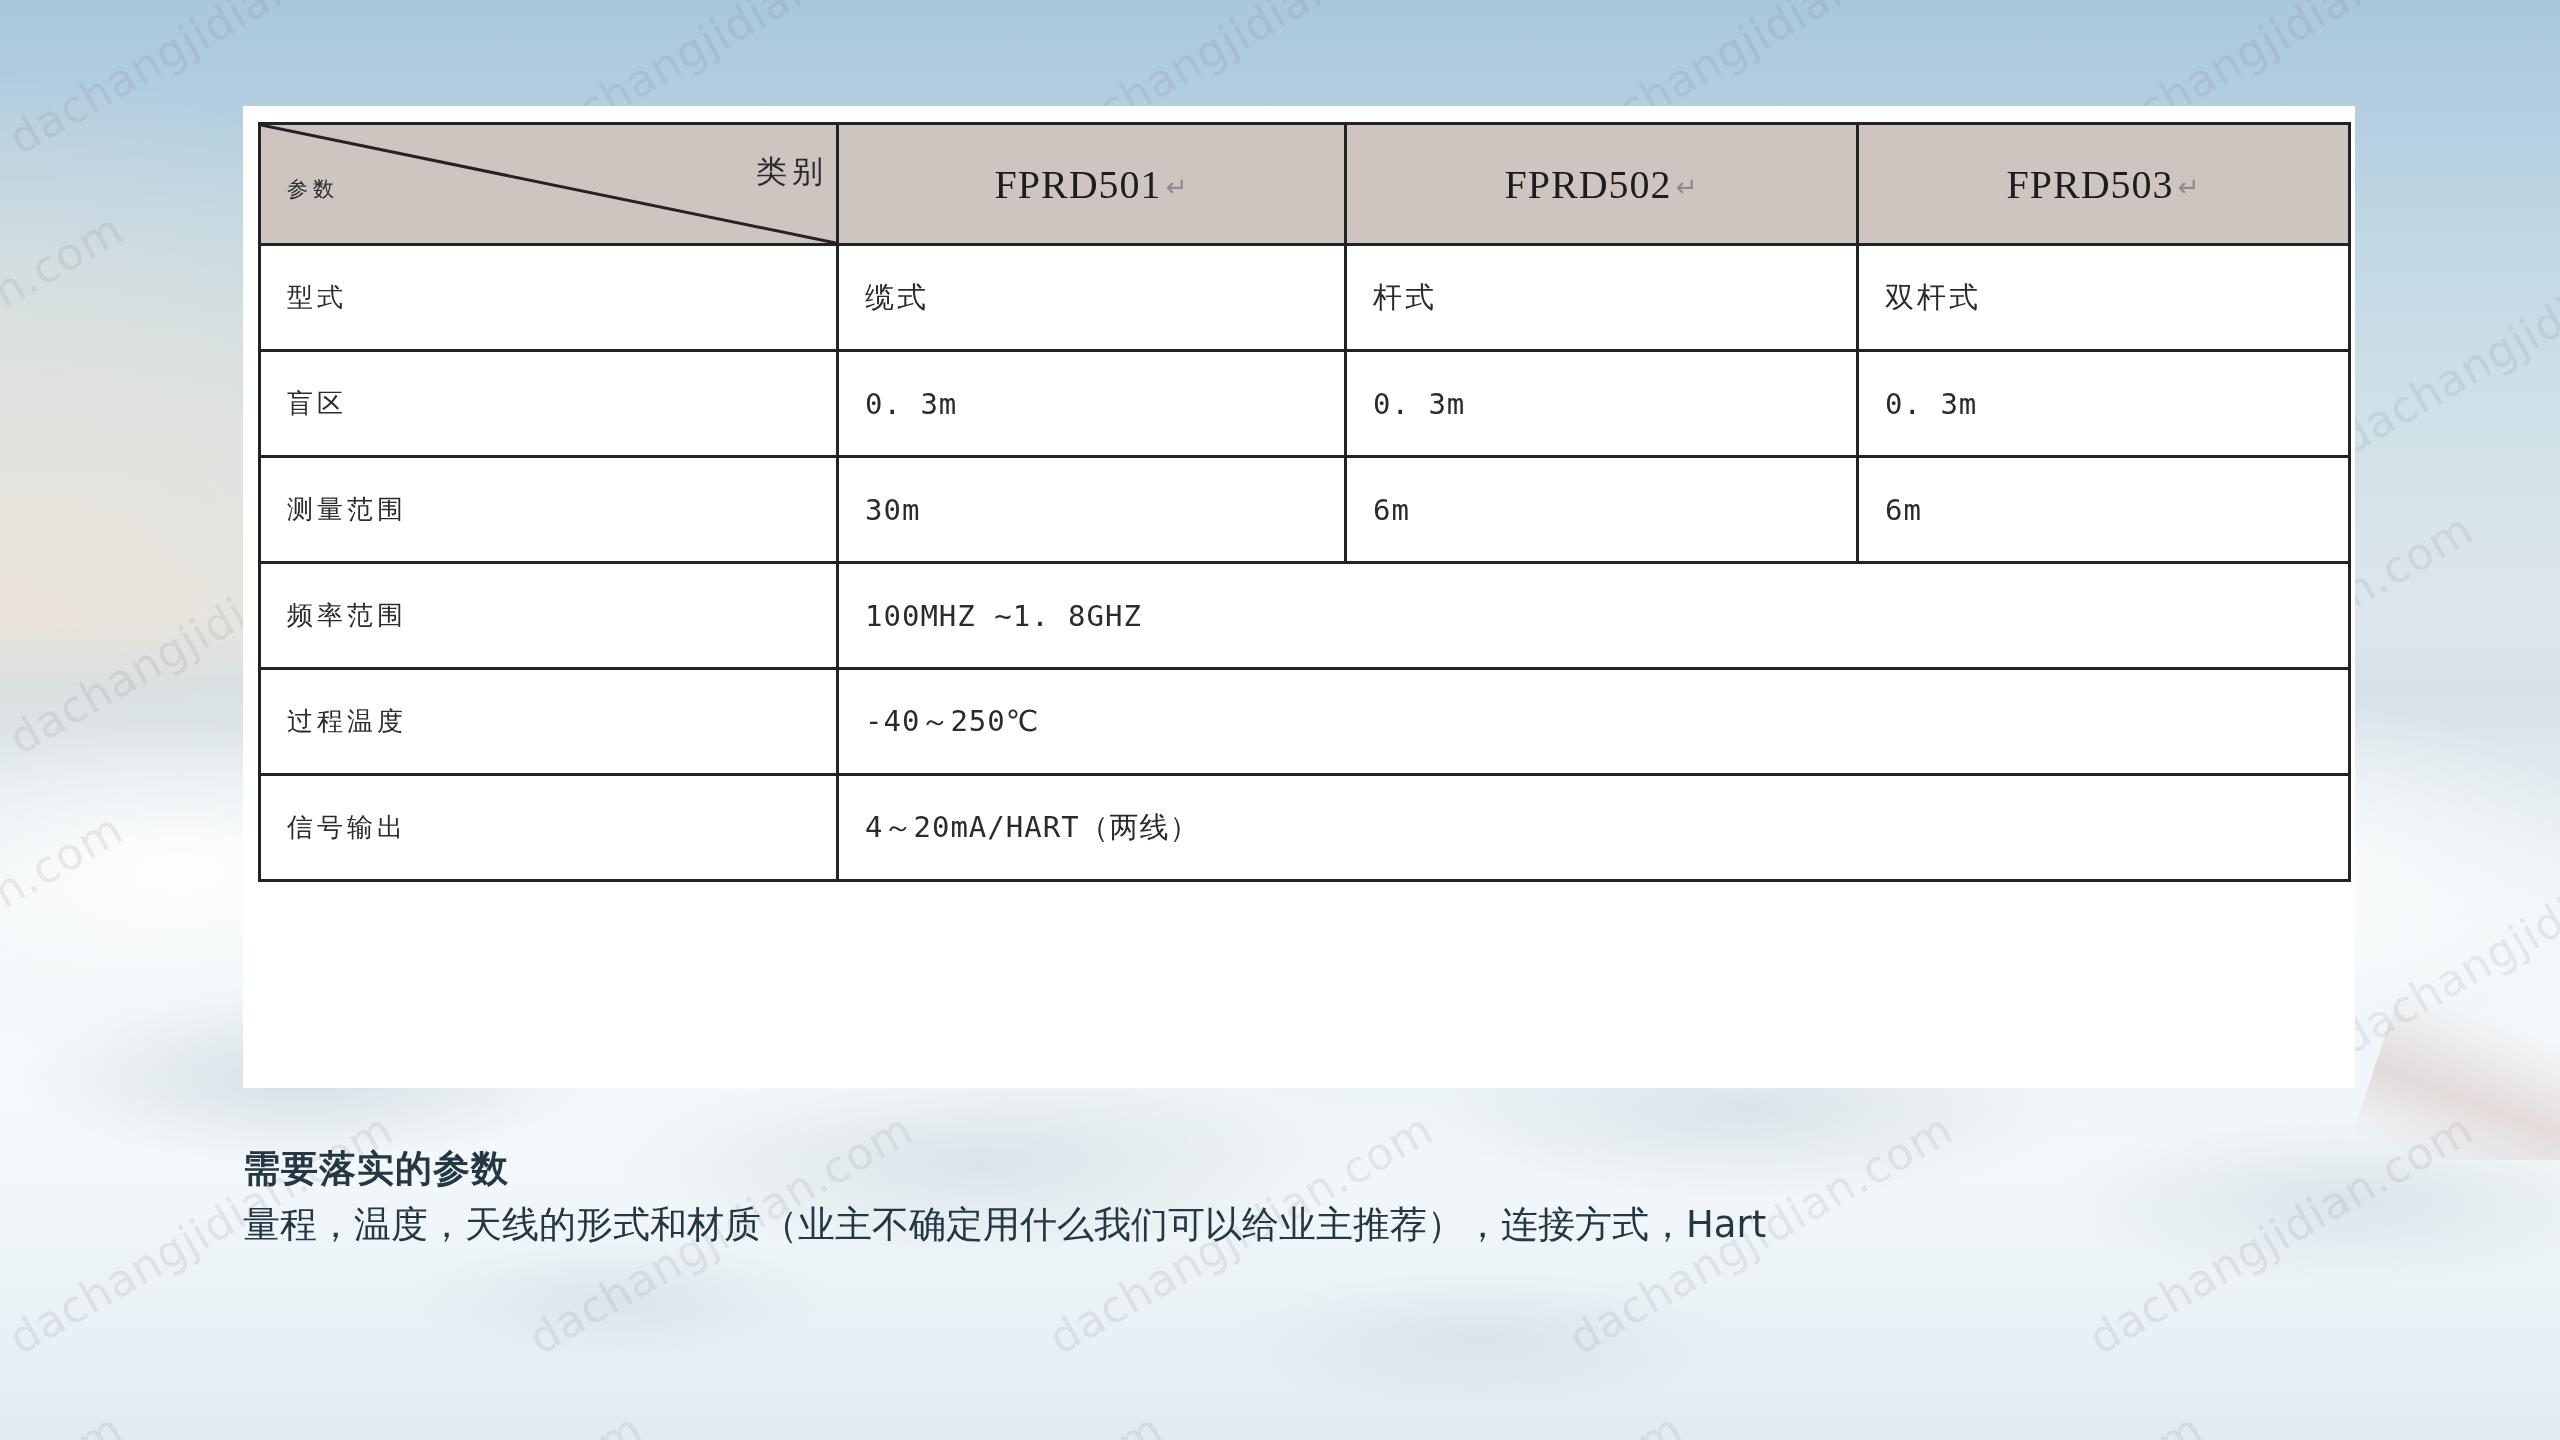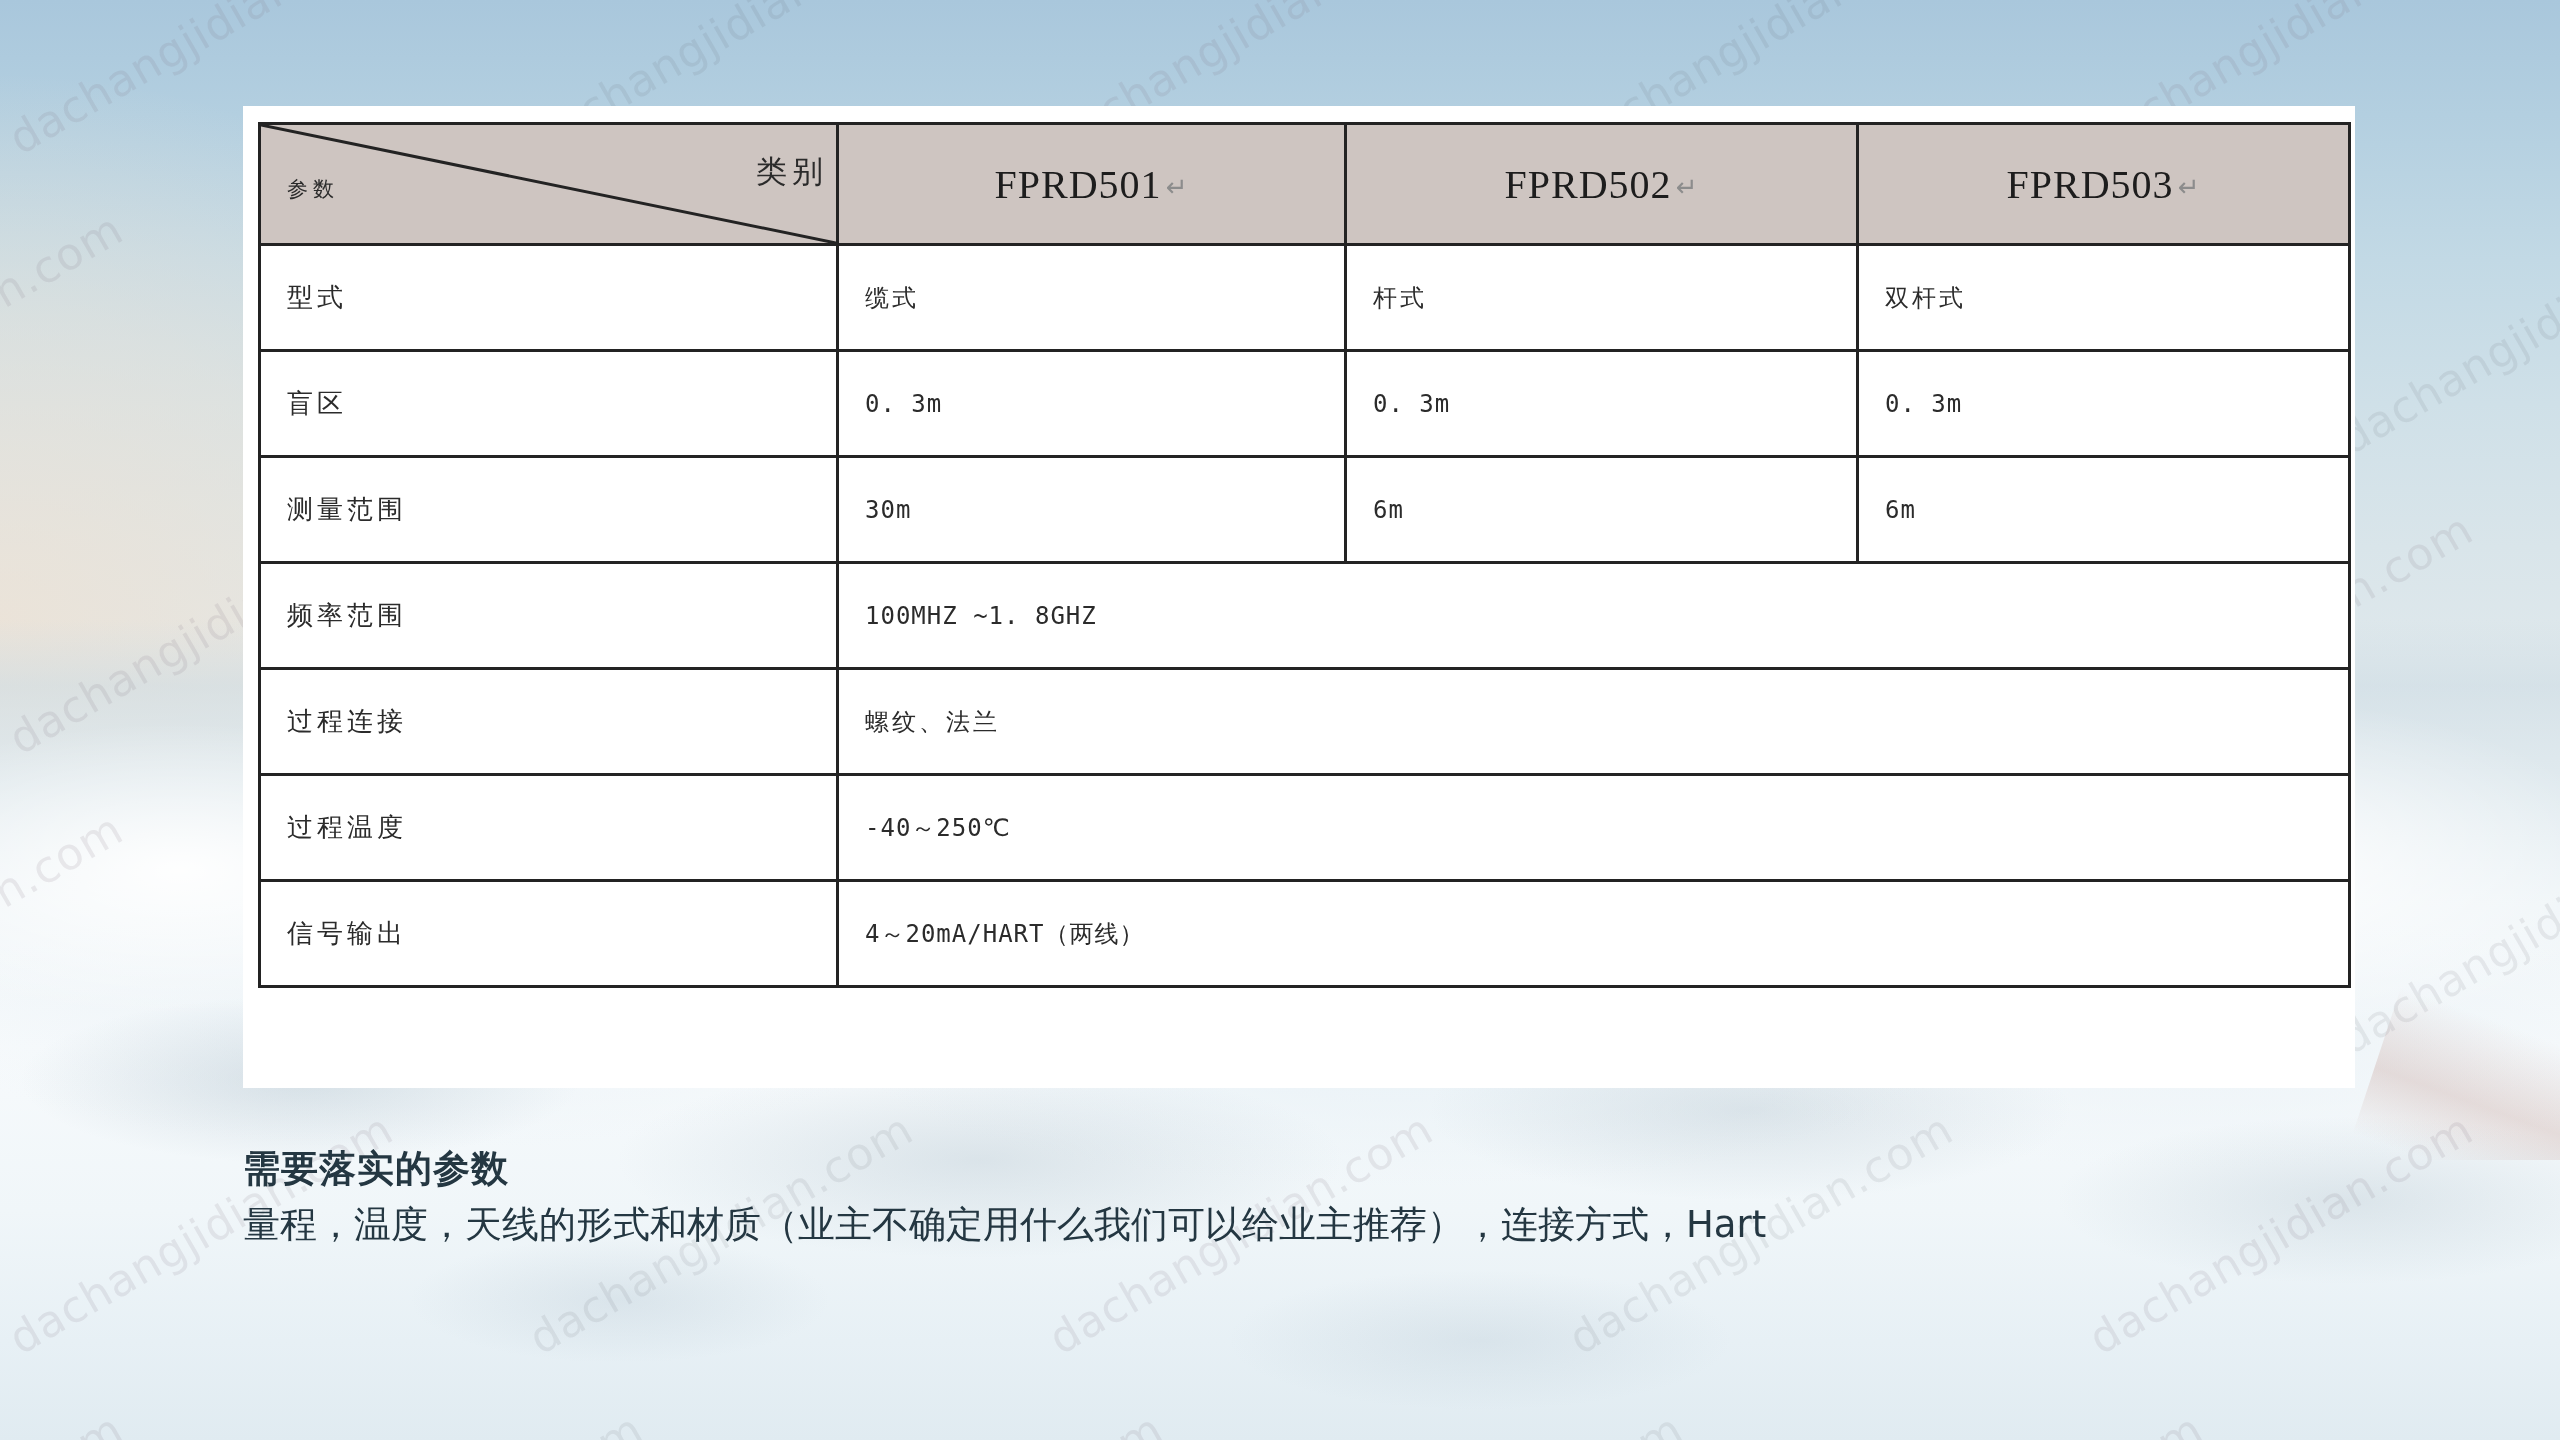--- a/index.html
+++ b/index.html
@@ -202,21 +202,21 @@
 
   .param-cell {
     height: 103px;
     font-size: 26px;
     color: #2b2b2b;
     letter-spacing: 4px;
     font-family: "DejaVu Sans", sans-serif;
   }
   .value-cell {
     height: 103px;
-    font-size: 24px;
+    font-size: 29px;
     color: #2b2b2b;
     letter-spacing: 1px;
     font-family: "DejaVu Sans Mono", "DejaVu Sans", monospace;
   }
   .value-cell.cjk {
     letter-spacing: 3px;
     font-family: "DejaVu Sans", sans-serif;
   }
 
   
@@ -336,24 +336,20 @@
           <td class="param-cell">测量范围</td>
           <td class="value-cell">30m</td>
           <td class="value-cell">6m</td>
           <td class="value-cell">6m</td>
         </tr>
         <tr>
           <td class="param-cell">频率范围</td>
           <td class="value-cell" colspan="3">100MHZ ~1. 8GHZ</td>
         </tr>
         <tr>
-          <td class="param-cell">过程连接</td>
-          <td class="value-cell cjk" colspan="3">螺纹、法兰</td>
-        </tr>
-        <tr>
           <td class="param-cell">过程温度</td>
           <td class="value-cell" colspan="3">-40～250℃</td>
         </tr>
         <tr>
           <td class="param-cell">信号输出</td>
           <td class="value-cell" colspan="3">4～20mA/HART（两线）</td>
         </tr>
       </tbody>
   </table>
 

